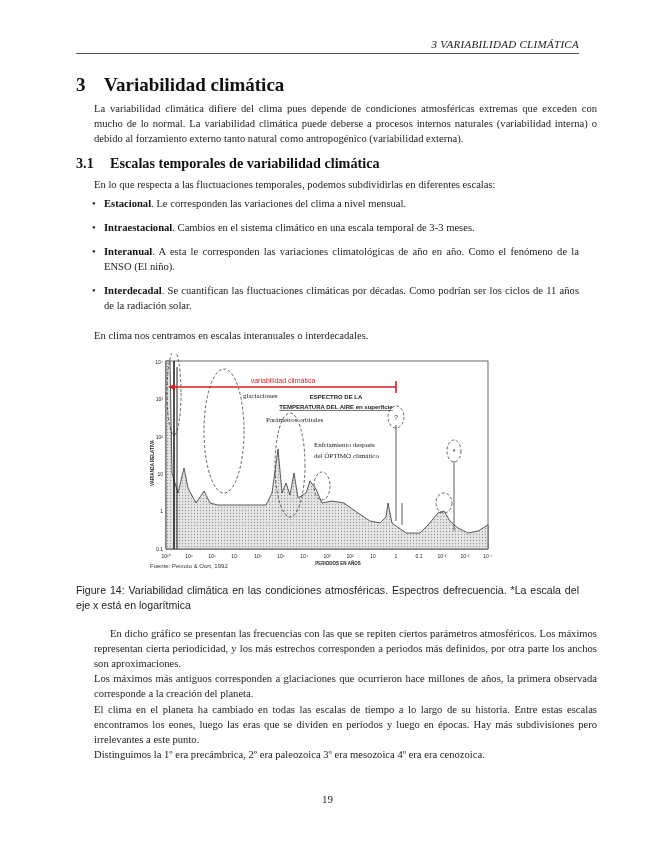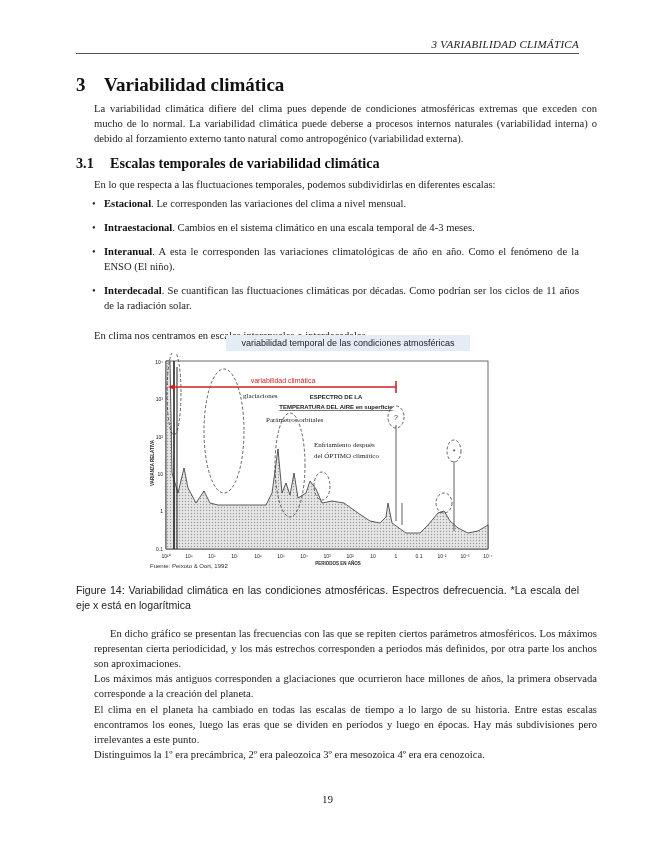--- a/index.html
+++ b/index.html
@@ -54,29 +54,28 @@
   <div class="para" style="top:101px;">La variabilidad climática difiere del clima pues depende de condiciones atmosféricas extremas que exceden con mucho de lo normal. La variabilidad climática puede deberse a procesos internos naturales (variabilidad interna) o debido al forzamiento externo tanto natural como antropogénico (variabilidad externa).</div>
 
   <div class="subsection-title">
     <span class="num">3.1</span><span>Escalas temporales de variabilidad climática</span>
   </div>
 
   <div class="para" style="top:177px;">En lo que respecta a las fluctuaciones temporales, podemos subdividirlas en diferentes escalas:</div>
 
   <ul class="bullet-list">
     <li><span class="dot">•</span><b>Estacional</b><span>. Le corresponden las variaciones del clima a nivel mensual.</span></li>
-    <li><span class="dot">•</span><b>Intraestacional</b><span>. Cambios en el sistema climático en una escala temporal de 4-3 meses.</span></li>
+    <li><span class="dot">•</span><b>Intraestacional</b><span>. Cambios en el sistema climático en una escala temporal de 3-3 meses.</span></li>
     <li><span class="dot">•</span><b>Interanual</b><span>. A esta le corresponden las variaciones climatológicas de año en año. Como el fenómeno de la ENSO (El niño).</span></li>
     <li><span class="dot">•</span><b>Interdecadal</b><span>. Se cuantifican las fluctuaciones climáticas por décadas. Como podrían ser los ciclos de 11 años de la radiación solar.</span></li>
   </ul>
 
   <div class="para" style="top:328px;">En clima nos centramos en escalas interanuales o interdecadales.</div>
 
   <div class="figure">
-    <div class="fig-banner">variabilidad temporal de las condiciones atmosféricas</div>
     <svg class="fig-svg" width="350" height="212" viewBox="0 0 350 212">
       <defs>
         <pattern id="dots" width="3" height="3" patternUnits="userSpaceOnUse">
           <rect width="3" height="3" fill="#e6e6e6"></rect>
           <circle cx="1.5" cy="1.5" r="0.7" fill="#9a9a9a"></circle>
         </pattern>
       </defs>
 
       <rect x="18" y="8" width="322" height="188" fill="#fff" stroke="#444" stroke-width="0.8"></rect>
 

